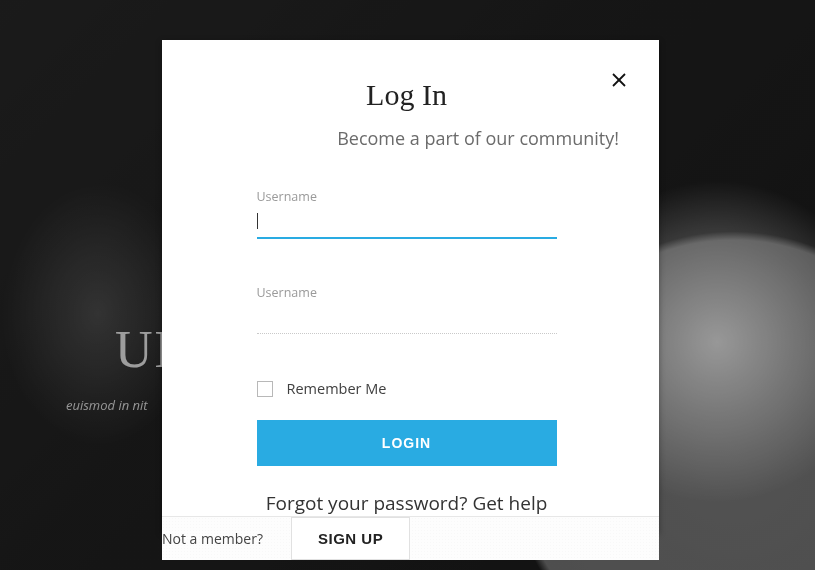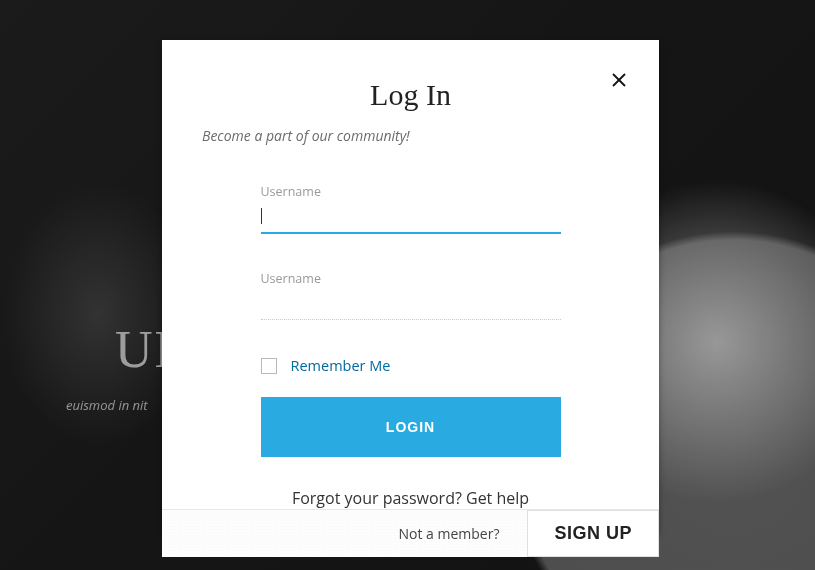--- a/index.html
+++ b/index.html
@@ -33,51 +33,50 @@
   .modal {
     position: absolute;
     left: 162px; top: 40px;
     width: 497px; height: 492px;
     background: #ffffff;
     box-shadow: 0 2px 6px rgba(0,0,0,0.35);
     display: flex; flex-direction: column;
   }
   .modal-body {
     flex: 1;
-    padding: 28px 40px 0 40px;
+    padding: 28px 40px 0 32px;
     position: relative;
   }
   .close-btn {
     position: absolute; top: 28px; right: 28px;
     width: 24px; height: 24px;
     display: flex; align-items: center; justify-content: center;
     cursor: pointer; background: none; border: none;
     color: #111;
   }
   .close-btn svg { width: 18px; height: 18px; }
   h1.title {
     font-family: Georgia, "Times New Roman", serif;
     font-weight: 400;
     font-size: 30px;
     text-align: center;
     color: #222;
     margin-top: 10px;
   }
   .subtitle {
-    text-align: left;
+    text-align: right;
     color: #6b6b6b;
-    font-size: 14px;
+    font-size: 18px;
     margin-top: 14px;
-    font-style: italic;
   }
   .form {
     width: 300px;
     margin: 38px auto 0 auto;
   }
-  .field { position: relative; margin-bottom: 36px; }
+  .field { position: relative; margin-bottom: 45px; }
   .field-label {
     display: block;
     font-size: 12.5px;
     color: #9a9a9a;
     margin-bottom: 2px;
   }
   .field-input {
     width: 100%;
     border: none;
     border-bottom: 1px dotted #c9c9c9;
@@ -100,55 +99,55 @@
     display: flex; align-items: center;
     gap: 14px;
     margin: 14px 0 22px 0;
   }
   .checkbox {
     width: 16px; height: 16px;
     border: 1px solid #b8b8b8;
     background: #fff;
     cursor: pointer;
   }
-  .remember-label { font-size: 14.5px; color: #0369a1; }
+  .remember-label { font-size: 14.5px; color: #404040; }
   .login-btn {
     width: 100%;
-    height: 60px;
+    height: 46px;
     background: #29abe2;
     color: #fff;
     border: none;
     font-size: 14px;
     font-weight: 700;
     letter-spacing: 1px;
     cursor: pointer;
   }
   .forgot {
     text-align: center;
-    font-size: 16px;
+    font-size: 19px;
     color: #333;
-    margin-top: 30px;
+    margin-top: 24px;
   }
   .modal-footer {
     height: 78px;
     border-top: 1px solid #e7e7e7;
     background: #fdfdfd;
     background-image: radial-gradient(rgba(0,0,0,0.02) 1px, transparent 1px);
     background-size: 3px 3px;
     display: flex;
     align-items: center;
-    justify-content: flex-end;
+    justify-content: flex-start;
     gap: 28px;
   }
   .footer-text { font-size: 14px; color: #444; }
   .signup-btn {
     background: #fff;
     border: 1px solid #e1e1e1;
     padding: 12px 26px;
-    font-size: 18px;
+    font-size: 15px;
     font-weight: 700;
     letter-spacing: 0.5px;
     color: #222;
     cursor: pointer;
   }
 </style>
 </head>
 <body>
 
 <div class="backdrop">

